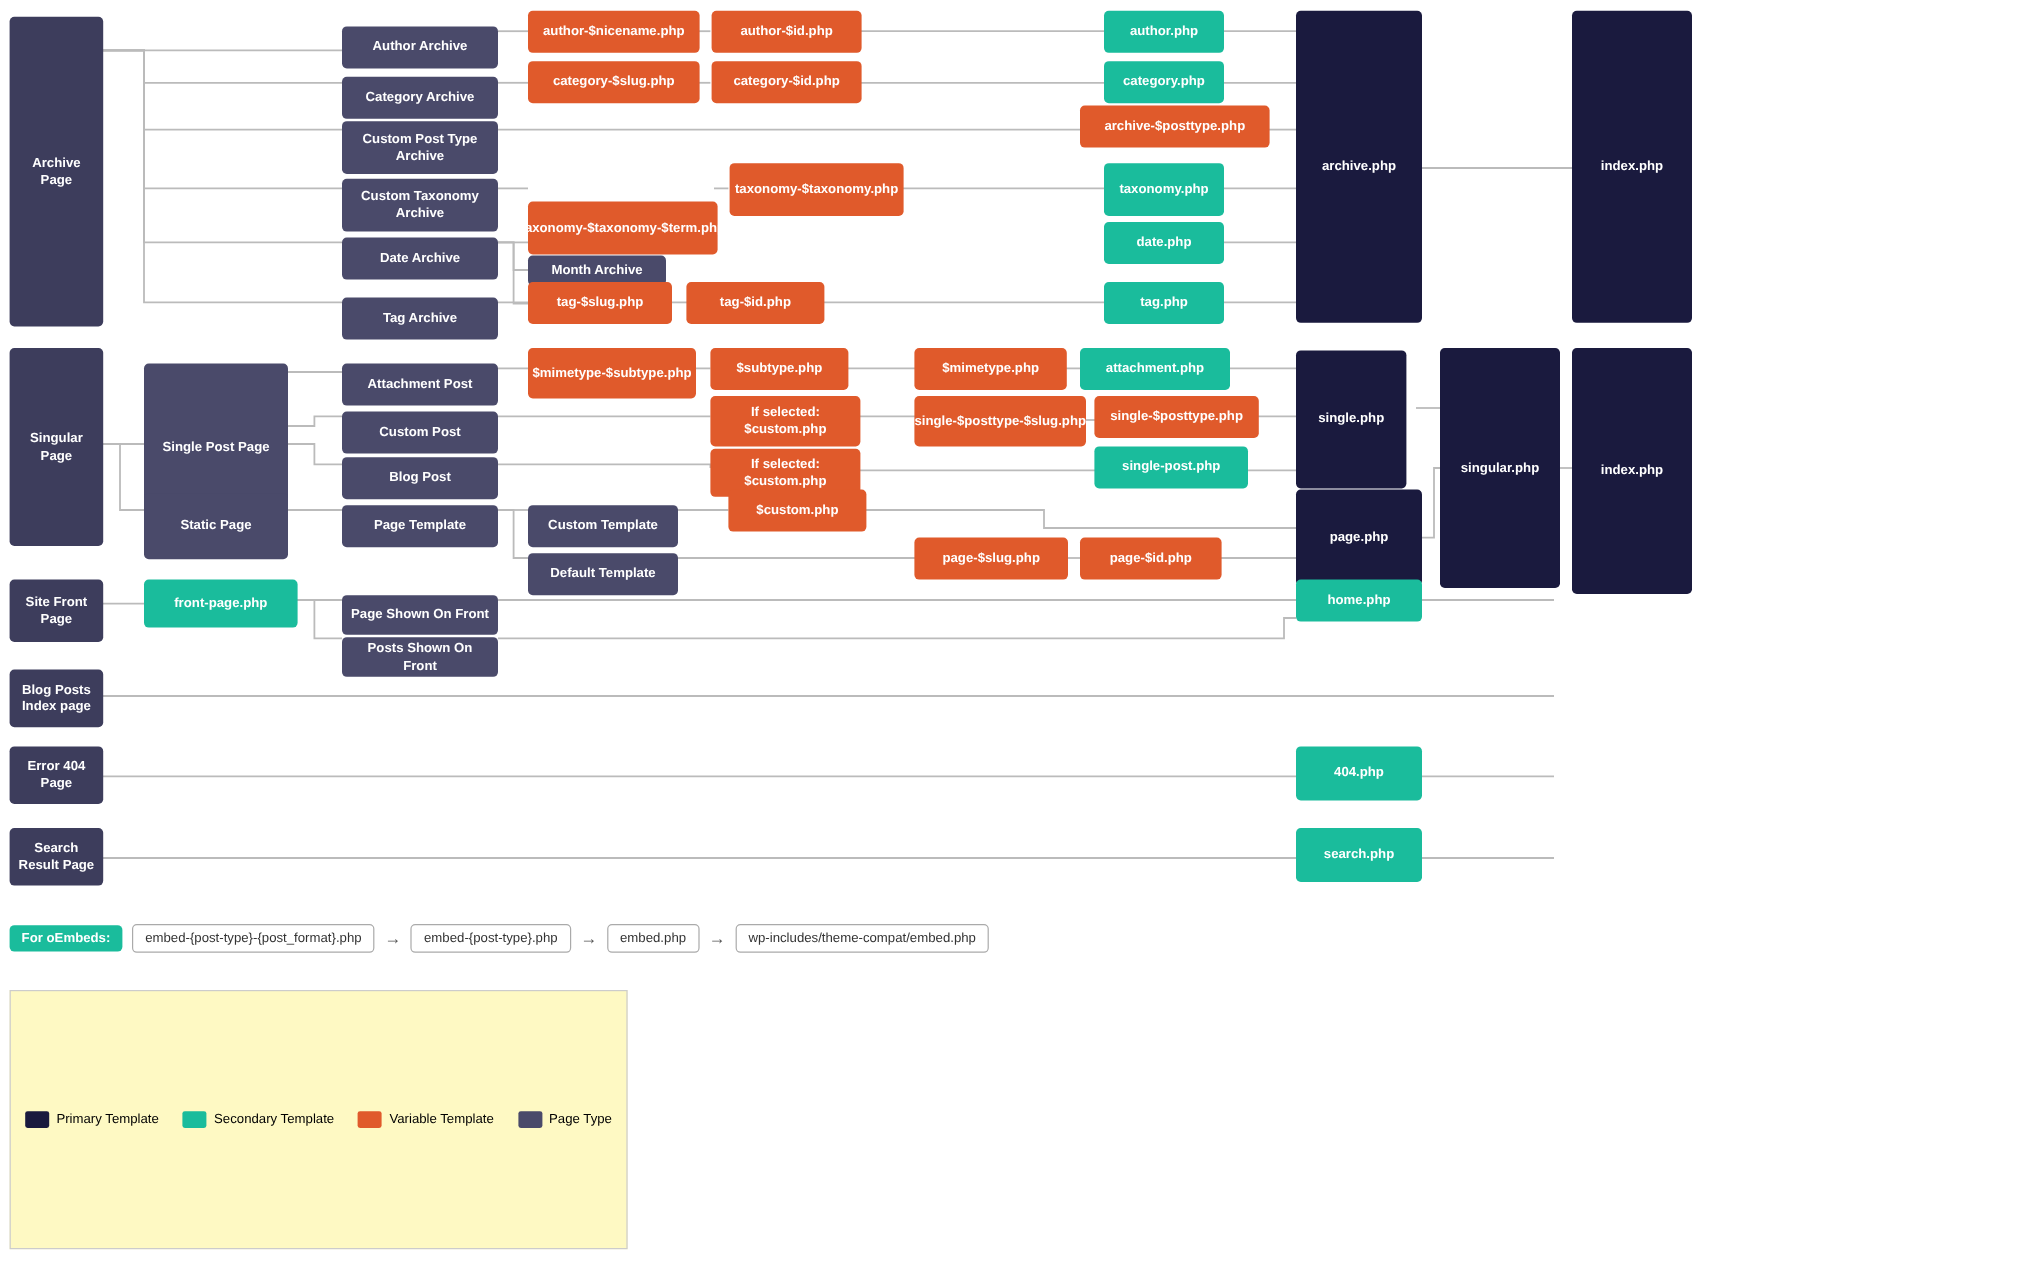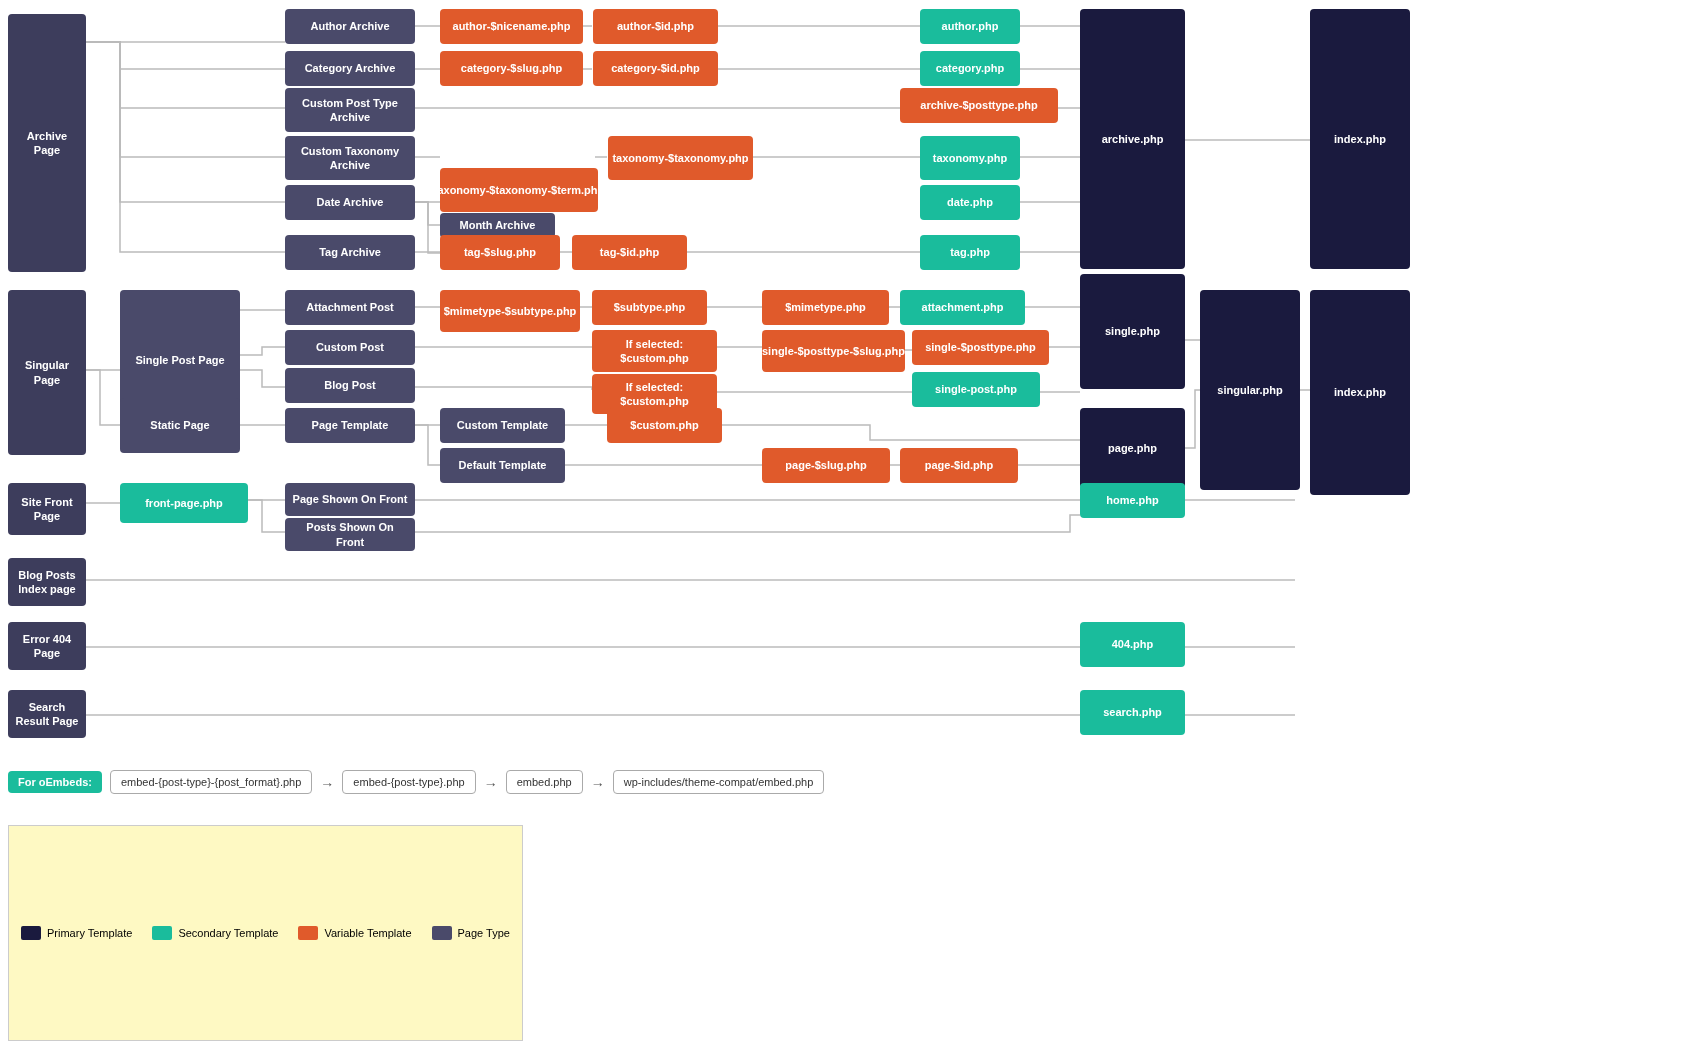--- a/index.html
+++ b/index.html
@@ -47,20 +47,21 @@
     }
     .node-variable {
       background: #e05a2b;
       color: #fff;
       border-radius: 4px;
     }
     .node-subtype {
       background: #4a4a6a;
       color: #fff;
       border-radius: 4px;
+      margin-top: 13px;
     }
     .node-datearchive {
       background: #4a4a6a;
       color: #fff;
       border-radius: 4px;
     }
 
     
     .connectors {
       position: absolute;
@@ -322,21 +323,21 @@
   <div class="node node-variable" style="left:762px;top:330px;width:143px;height:42px;">single-$posttype-$slug.php</div>
   <div class="node node-variable" style="left:912px;top:330px;width:137px;height:35px;">single-$posttype.php</div>
 
   <div class="node node-variable" style="left:592px;top:374px;width:125px;height:40px;">If selected: $custom.php</div>
   <div class="node node-secondary" style="left:912px;top:372px;width:128px;height:35px;">single-post.php</div>
 
   <div class="node node-variable" style="left:607px;top:408px;width:115px;height:35px;">$custom.php</div>
   <div class="node node-variable" style="left:762px;top:448px;width:128px;height:35px;">page-$slug.php</div>
   <div class="node node-variable" style="left:900px;top:448px;width:118px;height:35px;">page-$id.php</div>
 
-  <div class="node node-primary" style="left:1080px;top:274px;width:105px;height:115px;">single.php</div>
+  <div class="node node-primary" style="left:1080px;top:292px;width:92px;height:115px;">single.php</div>
   <div class="node node-primary" style="left:1080px;top:408px;width:105px;height:80px;">page.php</div>
   <div class="node node-primary" style="left:1200px;top:290px;width:100px;height:200px;">singular.php</div>
 
   <div class="node node-primary" style="left:1310px;top:290px;width:100px;height:205px;">index.php</div>
 
   <div class="node node-pagetype" style="left:8px;top:483px;width:78px;height:52px;">Site Front Page</div>
   <div class="node node-secondary" style="left:120px;top:483px;width:128px;height:40px;">front-page.php</div>
   <div class="node node-subtype" style="left:285px;top:483px;width:130px;height:33px;">Page Shown On Front</div>
   <div class="node node-subtype" style="left:285px;top:518px;width:130px;height:33px;">Posts Shown On Front</div>
   <div class="node node-secondary" style="left:1080px;top:483px;width:105px;height:35px;">home.php</div>

